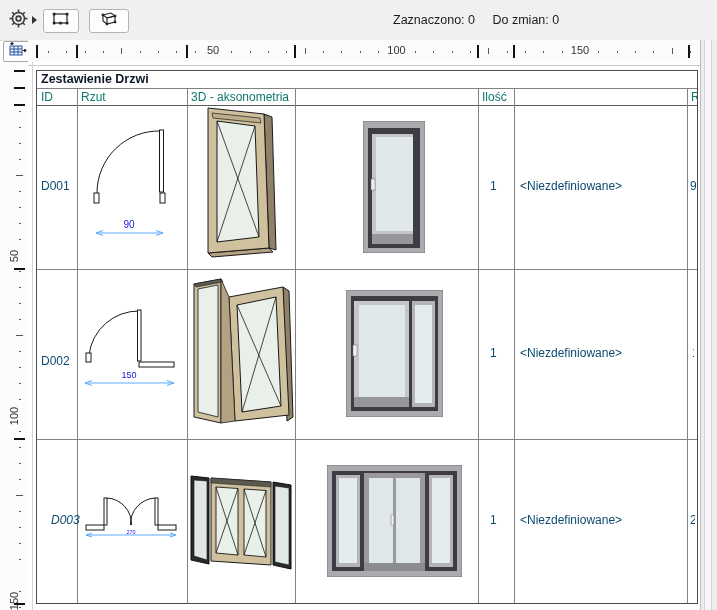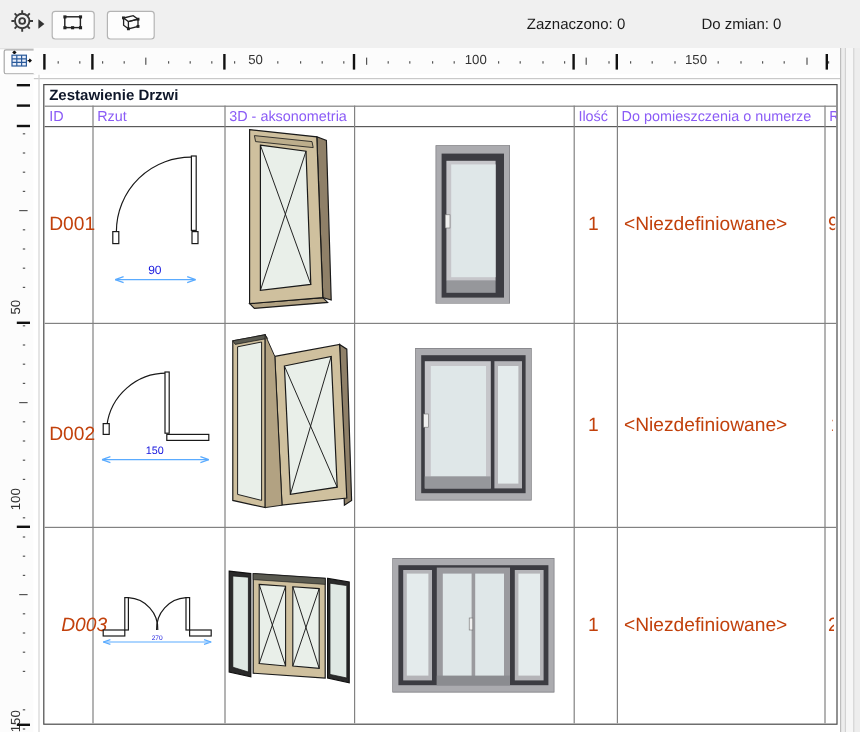--- a/index.html
+++ b/index.html
@@ -9,21 +9,21 @@
 
   
   .toolbar{position:absolute;left:0;top:0;width:717px;height:40px;background:#f0f0f0;
            border-bottom:1px solid #e2e2e2;}
   .tbtn{position:absolute;background:#fdfdfd;border:1px solid #b4b4b4;border-radius:3px;
         display:flex;align-items:center;justify-content:center;cursor:default;}
   .gearwrap{position:absolute;left:8px;top:9px;width:30px;height:22px;display:flex;align-items:center;}
   .flyout-arrow{width:0;height:0;border-left:5px solid #333;border-top:4px solid transparent;
                 border-bottom:4px solid transparent;margin-left:3px;}
   .status{position:absolute;left:393px;top:13px;font-size:12.5px;color:#1b1b1b;white-space:nowrap;}
-  .status b{font-weight:normal;margin-right:14px;margin-left:46px;}
+  .status b{font-weight:normal;margin-right:14px;}
   .settings-btn{position:absolute;left:553px;top:6px;width:160px;height:21px;background:#fdfdfd;
         border:1px solid #ababab;border-radius:3px;font-size:12.5px;color:#1b1b1b;
         text-align:center;line-height:19px;}
 
   
   .hruler{position:absolute;left:28px;top:40px;width:672px;height:22px;background:#fcfcfc;}
   .vruler{position:absolute;left:0;top:62px;width:28px;height:548px;background:#fcfcfc;}
   .corner-btn{position:absolute;left:3px;top:41px;width:26px;height:19px;background:#fdfdfd;
         border:1px solid #a8a8a8;border-radius:2px;display:flex;align-items:center;justify-content:center;}
   .rnum{position:absolute;top:4px;font-size:11px;color:#333;width:26px;text-align:center;}
@@ -45,22 +45,22 @@
   .canvas{position:absolute;left:28px;top:62px;width:672px;height:548px;background:#fff;overflow:hidden;}
   .page-hline{position:absolute;left:0;top:3px;width:672px;height:1px;background:#c9c9c9;}
   .page-vline{position:absolute;left:4px;top:0;width:1px;height:548px;background:#d4d4d4;}
 
   
   .sched{position:absolute;left:8px;top:8px;width:660px;height:532px;border:1px solid #4a4a4a;
          overflow:hidden;background:#fff;}
   .vl{position:absolute;top:17px;bottom:0;width:1px;background:#828282;}
   .hl{position:absolute;left:0;right:0;height:1px;background:#828282;}
   .title{position:absolute;left:4px;top:1px;font-size:12.5px;font-weight:bold;color:#0f172a;white-space:nowrap;}
-  .hdr{position:absolute;top:19px;font-size:12px;color:#8b5cf6;white-space:nowrap;}
-  .cellblue{position:absolute;font-size:16px;color:#c2410c;white-space:nowrap;}
+  .hdr{position:absolute;top:19px;font-size:12px;color:#0f766e;white-space:nowrap;}
+  .cellblue{position:absolute;font-size:12px;color:#0c4a6e;white-space:nowrap;}
   .clip6{display:inline-block;width:6px;height:14px;overflow:hidden;}
   .clip2{display:inline-block;width:2px;height:14px;overflow:hidden;}
   .clip5{display:inline-block;width:5px;height:14px;overflow:hidden;}
 </style>
 </head>
 <body>
 
 <div class="window">
 
   <div class="toolbar">
@@ -251,21 +251,20 @@
       <div class="vl" style="left:258px;"></div>
       <div class="vl" style="left:441px;"></div>
       <div class="vl" style="left:477px;"></div>
       <div class="vl" style="left:650px;"></div>
 
       <div class="title">Zestawienie Drzwi</div>
       <div class="hdr" style="left:4px;">ID</div>
       <div class="hdr" style="left:44px;">Rzut</div>
       <div class="hdr" style="left:154px;">3D - aksonometria</div>
       <div class="hdr" style="left:445px;">Ilość</div>
-      <div class="hdr" style="left:481px;">Do pomieszczenia o numerze</div>
       <div class="hdr" style="left:654px;">R</div>
 
       <div class="cellblue" style="left:4px;top:108px;">D001</div>
 
       <svg class="abs" style="left:40px;top:34px;" width="110" height="164">
         <g fill="#fff" stroke="#1a1a1a" stroke-width="1">
           <path d="M 20 88 A 62 62 0 0 1 84 26" fill="none"></path>
           <rect x="17" y="88" width="5" height="10"></rect>
           <rect x="82.5" y="25" width="4" height="62"></rect>
           <rect x="83" y="88" width="5" height="10"></rect>

